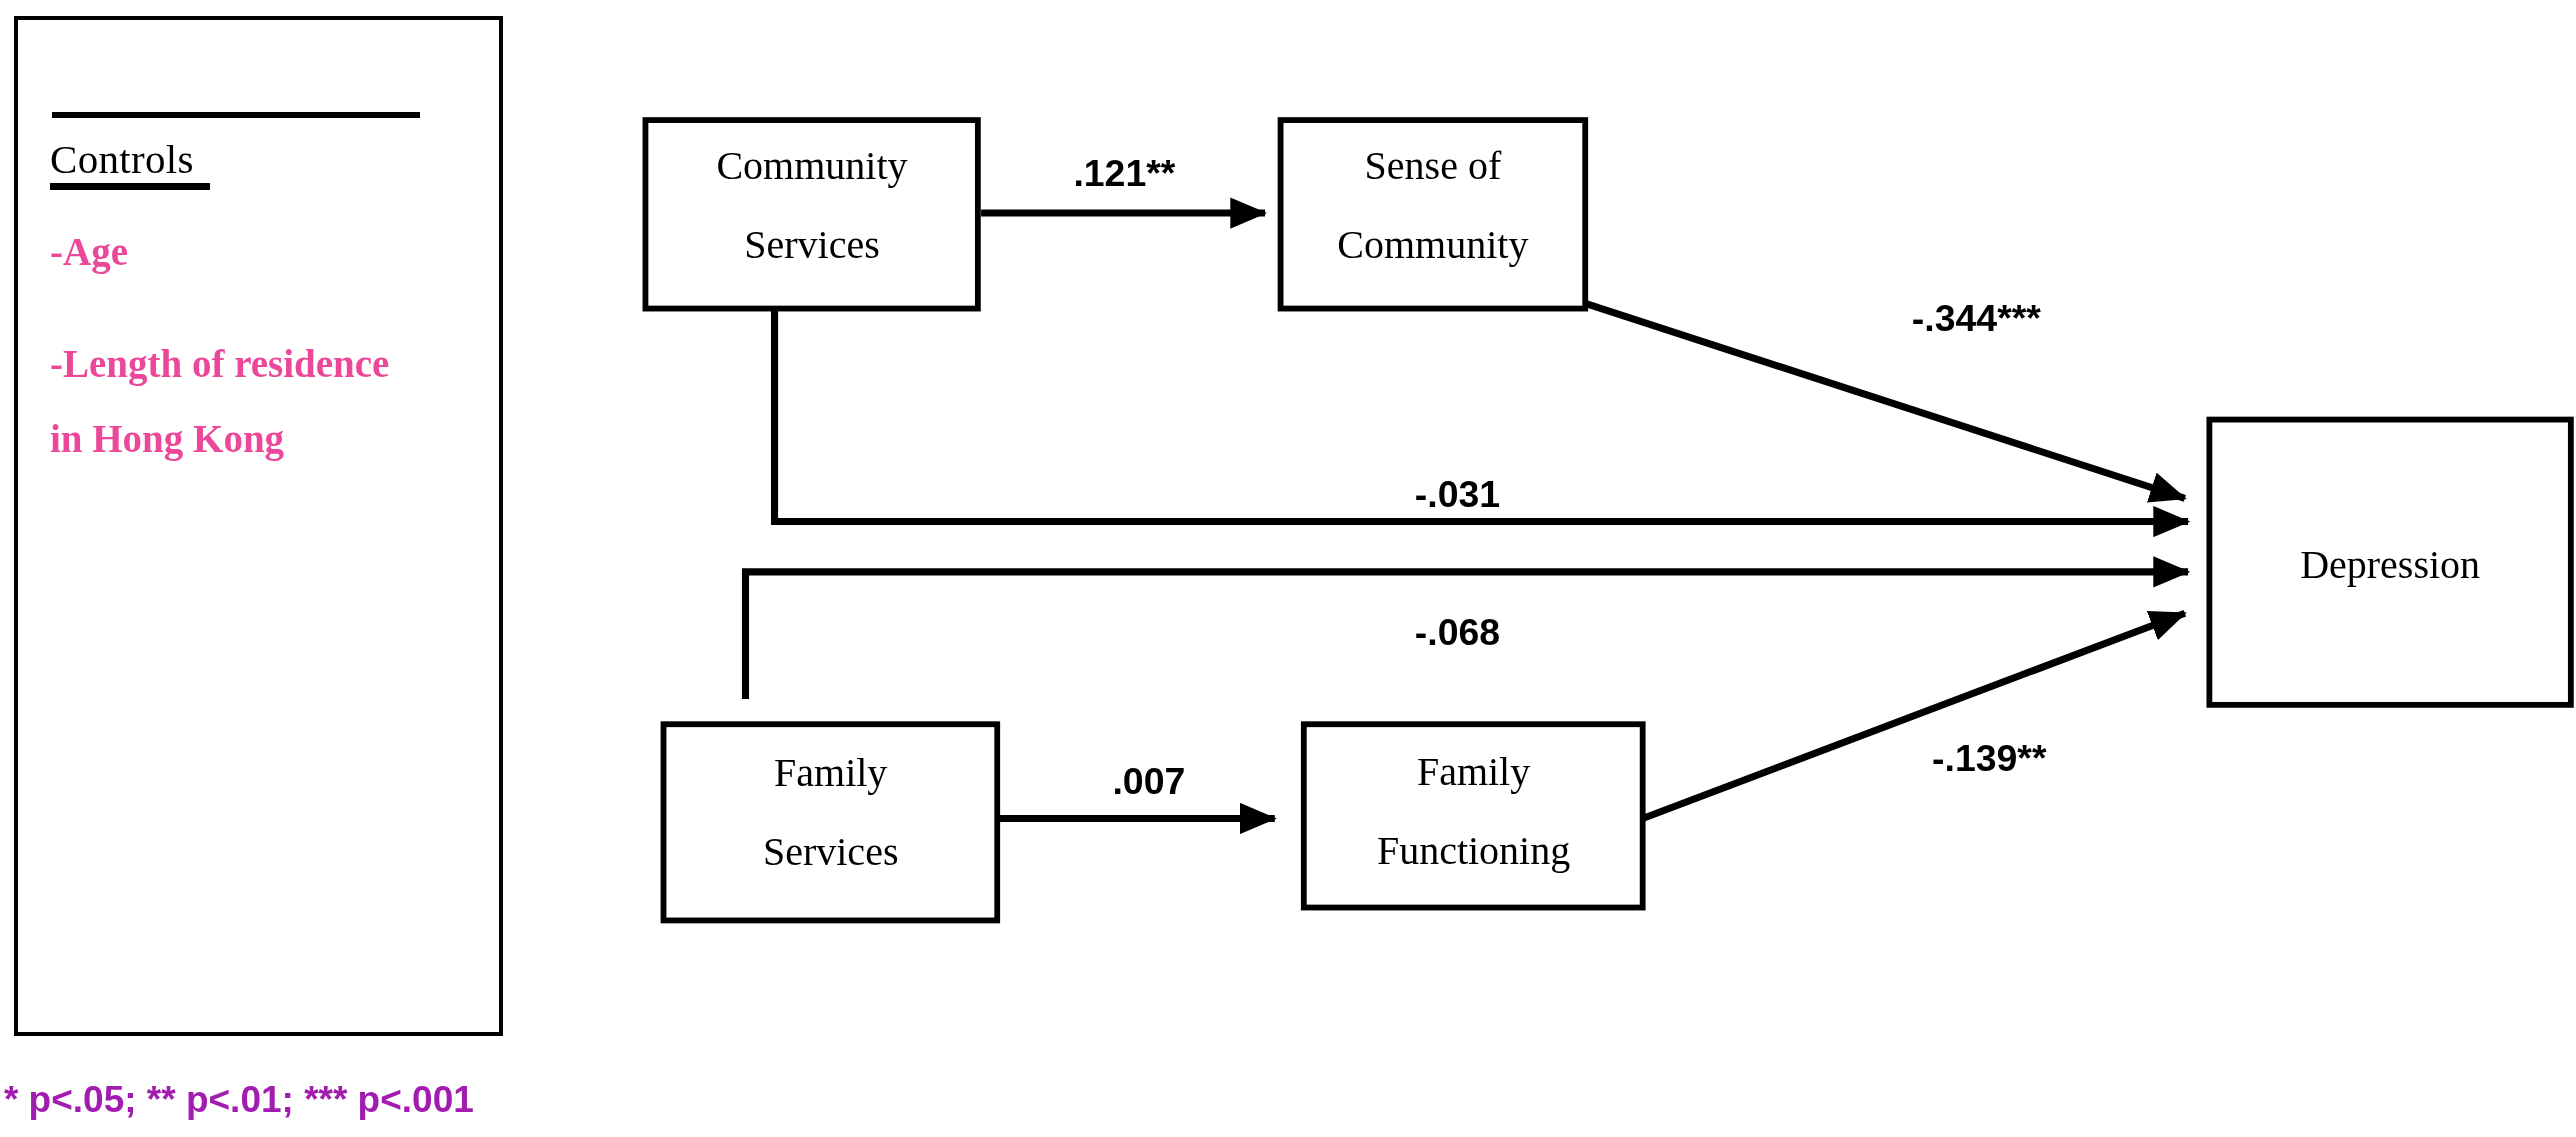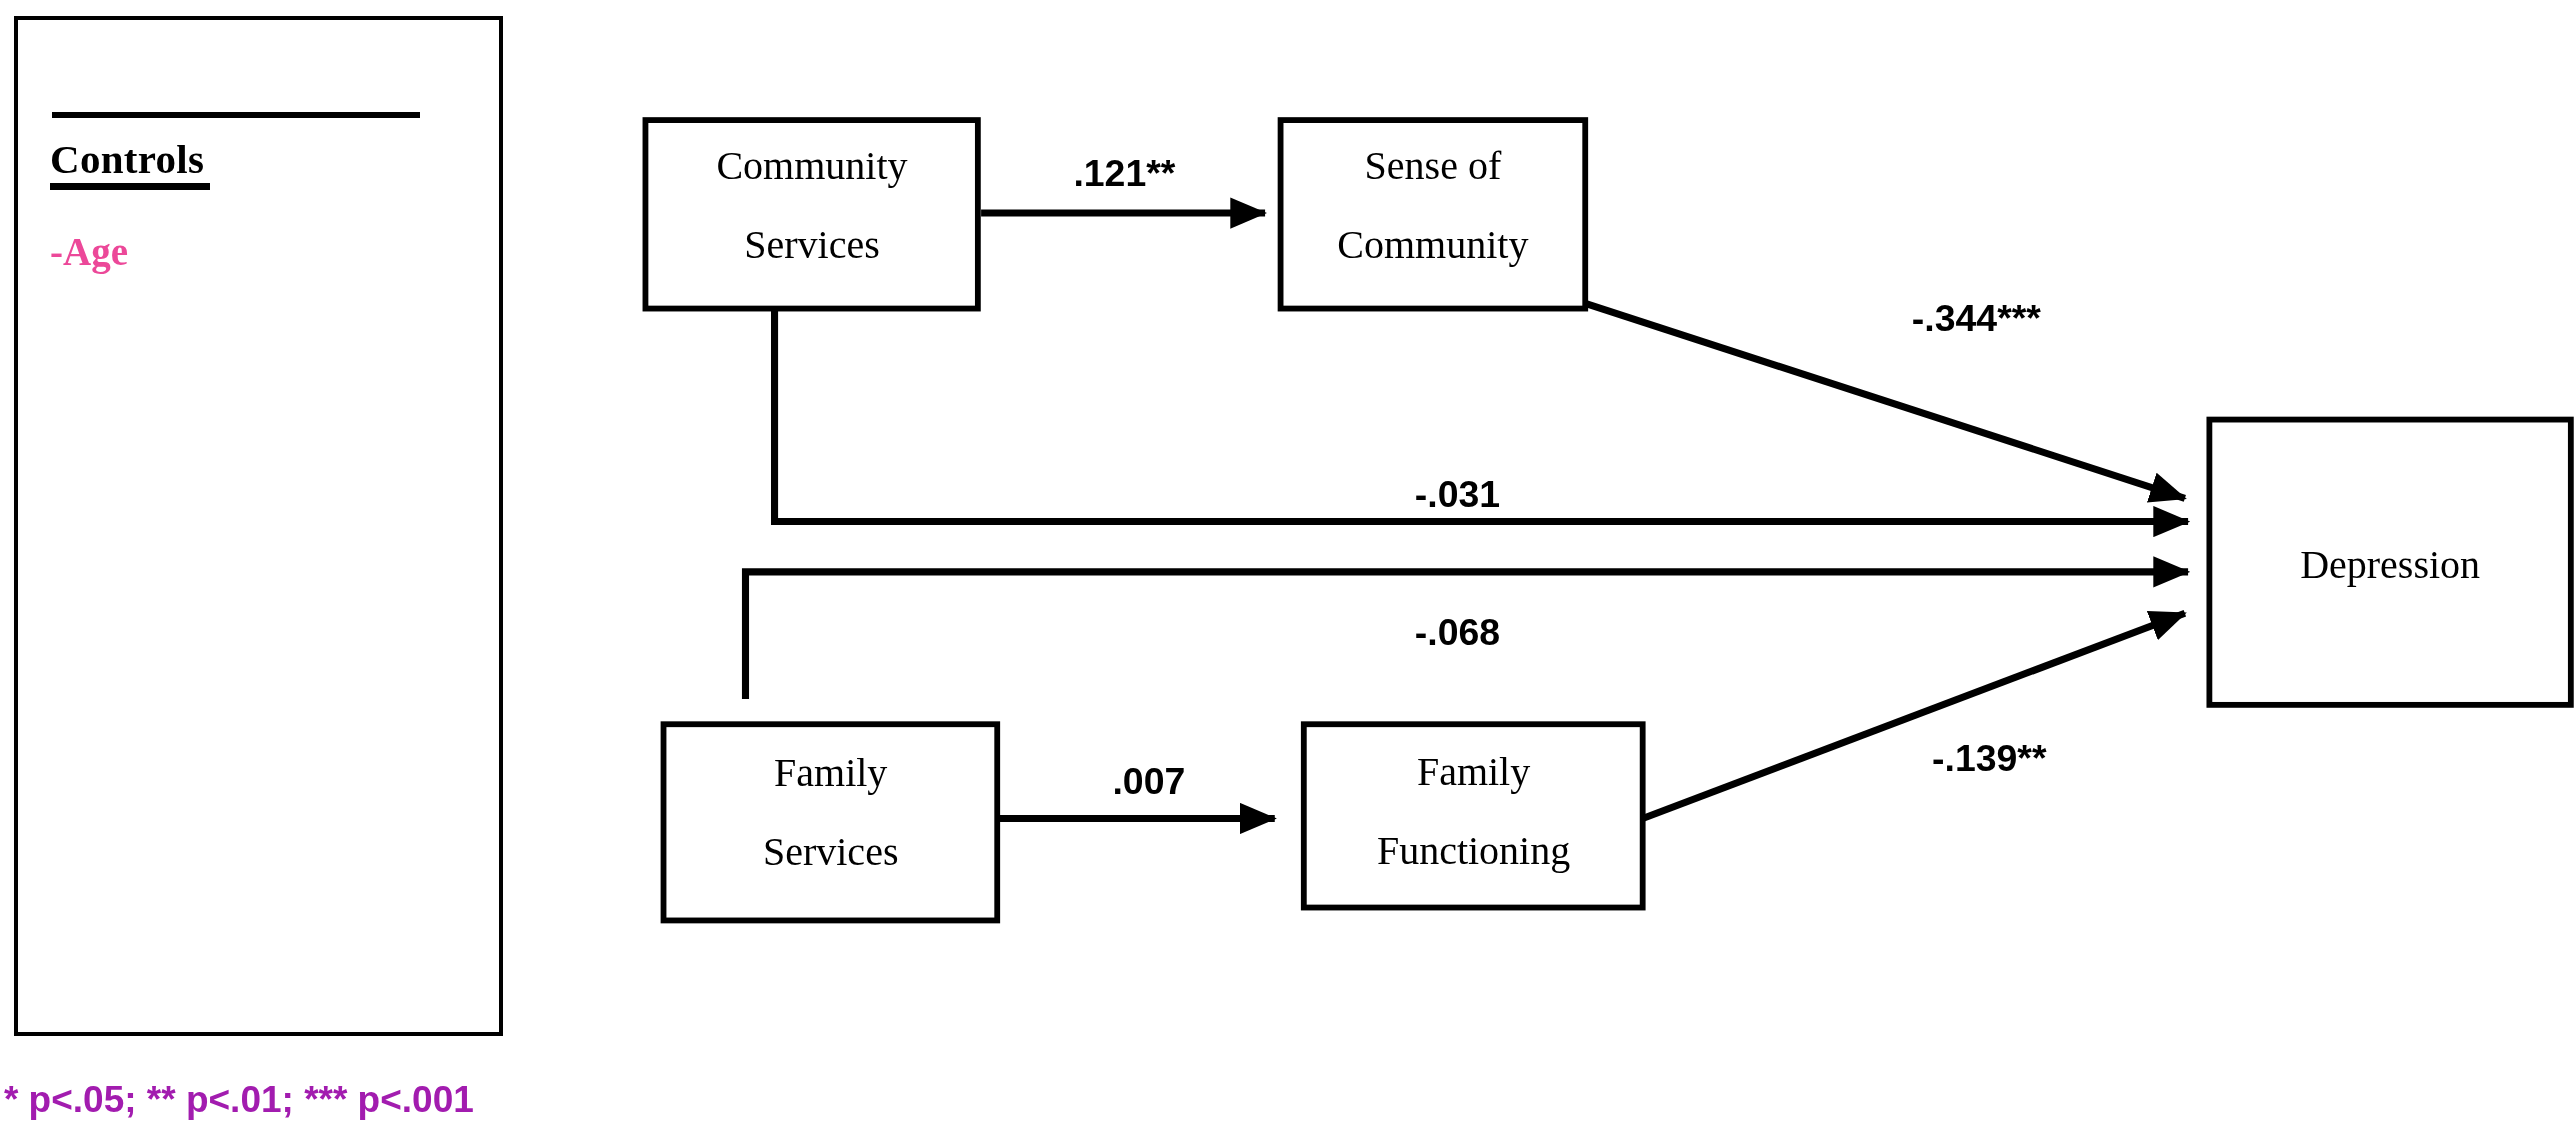--- a/index.html
+++ b/index.html
@@ -34,21 +34,21 @@
     top: 92px;
     width: 368px;
     height: 5.8px;
     background: #000000;
   }
   #controls-heading {
     position: absolute;
     left: 32px;
     top: 115px;
     font-size: 41px;
-    font-weight: bold;
+    font-weight: normal;
     color: #000000;
     letter-spacing: 0.3px;
     white-space: nowrap;
   }
   #controls-heading-underline {
     position: absolute;
     left: 32px;
     top: 163px;
     width: 160px;
     height: 7px;
@@ -117,20 +117,22 @@
 <body>
 
 <div id="page">
 
   <div id="controls-panel">
     <div id="controls-rule"></div>
     <div id="controls-heading">Controls</div>
     <div id="controls-heading-underline"></div>
     <div id="controls-list">
       <div class="control-item">-Age</div>
+      <div class="control-item">-Length of residence
+in Hong Kong</div>
     </div>
   </div>
 
   <div id="footnote">* p&lt;.05; ** p&lt;.01; *** p&lt;.001</div>
 
   <svg id="diagram-svg" viewBox="0 0 3991 1763" xmlns="http://www.w3.org/2000/svg">
 
     <defs>
       <marker id="arrowhead" markerWidth="5.2" markerHeight="4.4" refX="4.9" refY="2.2" orient="auto" markerUnits="strokeWidth">
         <path d="M0,0 L5.2,2.2 L0,4.4 Z" fill="#000000"></path>

